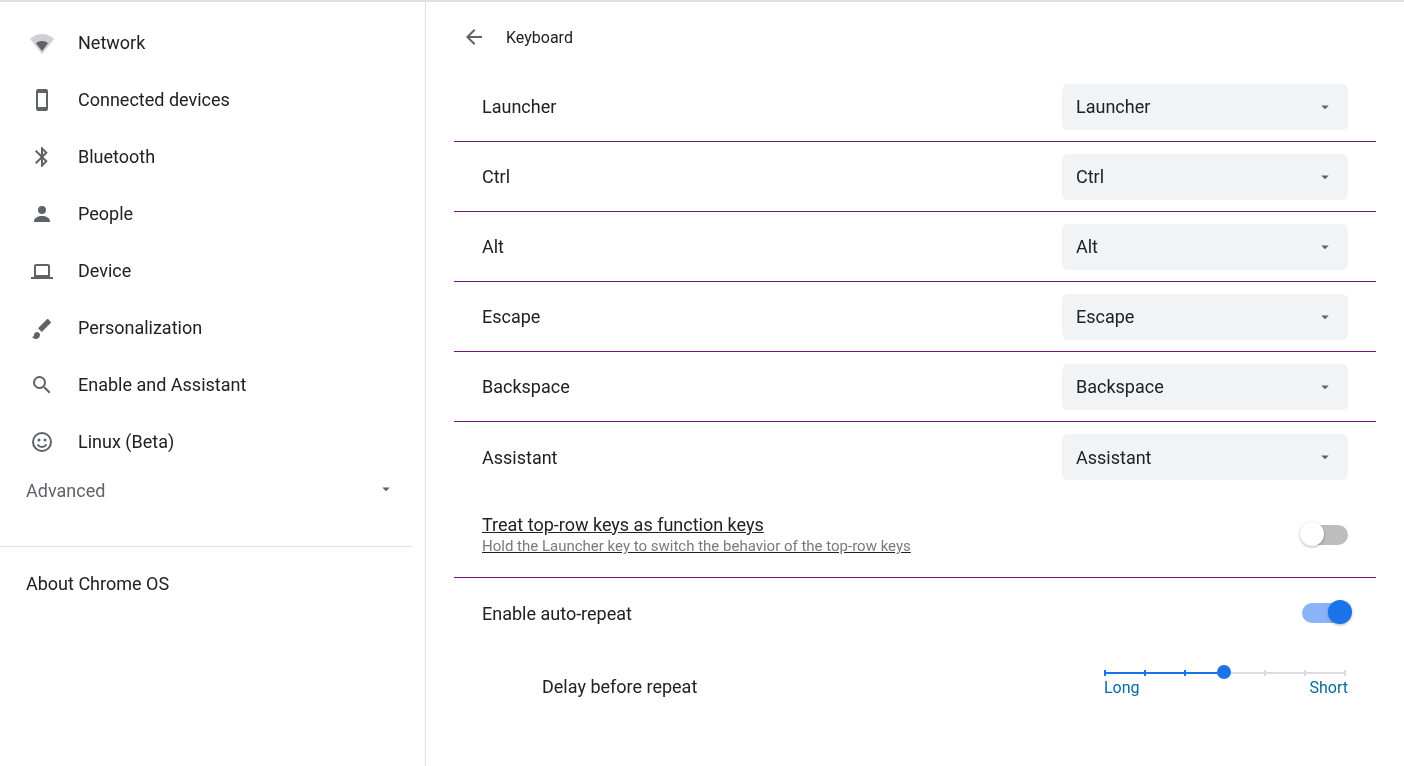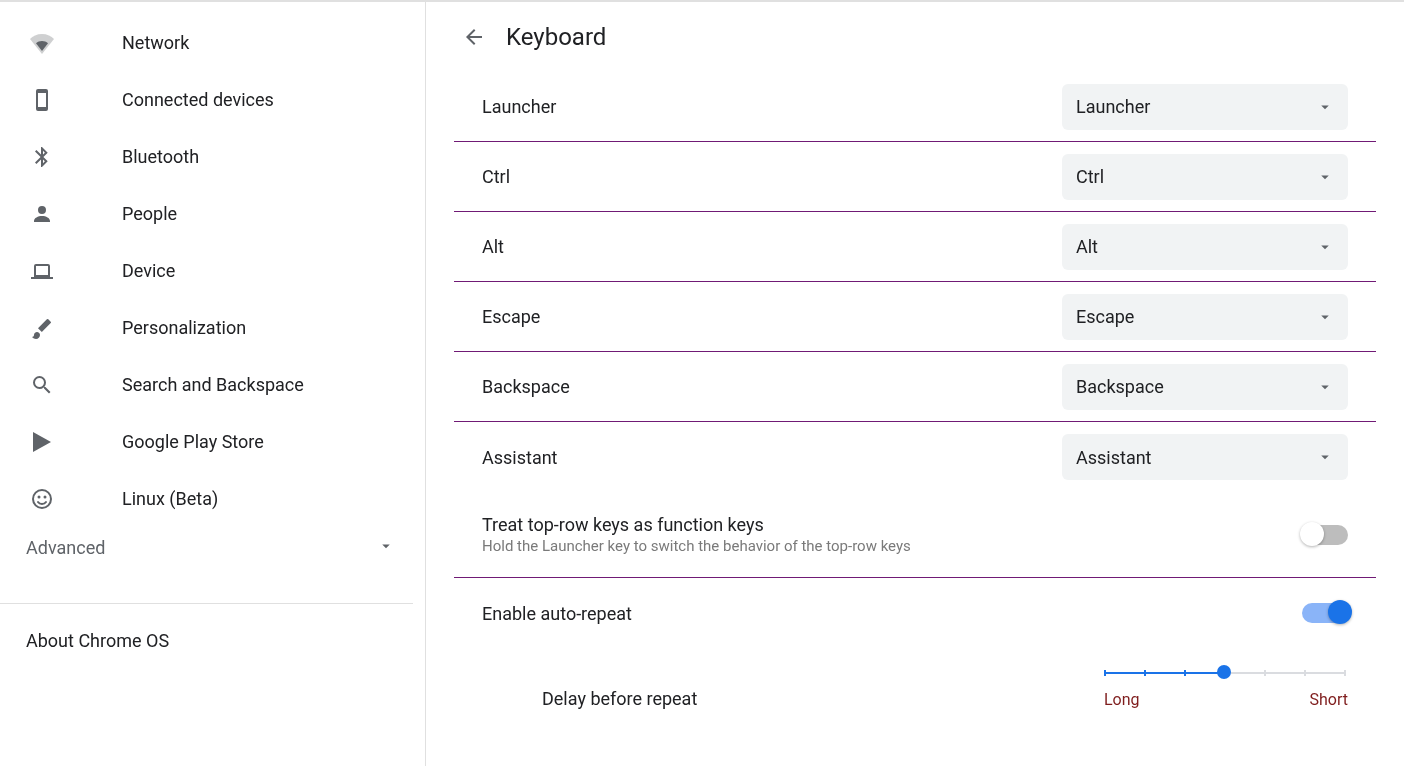--- a/index.html
+++ b/index.html
@@ -28,21 +28,20 @@
     flex-direction: column;
   }
   .sidebar-item {
     display: flex;
     align-items: center;
     height: 57px;
     padding-left: 30px;
     cursor: pointer;
     font-size: 18px;
     color: #202124;
-    gap: 44px;
   }
   .sidebar-item .icon {
     width: 24px; height: 24px;
     margin-right: 24px;
     display: inline-flex;
     align-items: center;
     justify-content: center;
     color: #5f6368;
   }
   .sidebar-item .icon svg { width: 24px; height: 24px; }
@@ -77,21 +76,21 @@
     align-items: center;
     padding-left: 28px;
   }
   .back-btn {
     width: 40px; height: 40px; border-radius: 50%;
     display: inline-flex; align-items: center; justify-content: center;
     cursor: pointer; color: #5f6368;
   }
   .back-btn svg { width: 24px; height: 24px; }
   .page-title {
-    font-size: 24px;
+    font-size: 16px;
     margin-left: 12px;
     color: #202124;
     font-weight: 400;
   }
   .content {
     flex: 1;
     overflow-y: auto;
   }
   .card {
     margin: 0 28px;
@@ -171,21 +170,21 @@
   .slider-tick {
     position: absolute; top: 2px; width: 2px; height: 6px; background: #dadce0;
   }
   .slider-tick.active { background: #1a73e8; }
   .slider-knob {
     position: absolute; top: -3px; width: 14px; height: 14px; border-radius: 50%;
     background: #1a73e8; left: calc(50% - 7px);
   }
   .slider-labels {
     display: flex; justify-content: space-between;
-    font-size: 16px; color: #7f1d1d; margin-top: 12px;
+    font-size: 16px; color: #0369a1; 
   }
 </style>
 </head>
 <body>
 
 <div class="top-divider"></div>
 
 <div class="app">
 
   <div class="sidebar">
@@ -244,31 +243,23 @@
       </span>
       <span>Personalization</span>
     </div>
 
     <div class="sidebar-item">
       <span class="icon">
         <svg viewBox="0 0 24 24">
             <path fill="currentColor" d="M15.5 14h-.79l-.28-.27A6.47 6.47 0 0 0 16 9.5 6.5 6.5 0 1 0 9.5 16a6.47 6.47 0 0 0 4.23-1.57l.27.28v.79l5 5L20.49 19l-4.99-5zM9.5 14A4.5 4.5 0 1 1 14 9.5 4.5 4.5 0 0 1 9.5 14z"></path>
           </svg>
       </span>
-      <span>Search and Backspace</span>
-    </div>
-
-    <div class="sidebar-item">
-      <span class="icon">
-        <svg viewBox="0 0 24 24">
-            <path fill="currentColor" d="M3 2v20l18-10L3 2z"></path>
-          </svg>
-      </span>
-      <span>Google Play Store</span>
-    </div>
+      <span>Enable and Assistant</span>
+    </div>
+
 
     <div class="sidebar-item">
       <span class="icon">
         <svg viewBox="0 0 24 24">
             <circle cx="12" cy="12" r="9" fill="none" stroke="currentColor" stroke-width="2"></circle>
             <circle cx="9" cy="10" r="1.5" fill="currentColor"></circle>
             <circle cx="15" cy="10" r="1.5" fill="currentColor"></circle>
             <path d="M8 15c1 1.5 2.5 2 4 2s3-.5 4-2" fill="none" stroke="currentColor" stroke-width="2" stroke-linecap="round"></path>
           </svg>
       </span>
@@ -366,21 +357,21 @@
                 <span>Assistant</span>
                 <span class="chev">
                   <svg viewBox="0 0 24 24">
                     <path fill="currentColor" d="M7 10l5 5 5-5z"></path>
                   </svg>
                 </span>
               </div>
             </div>
           </div>
 
-        <div class="row" style="min-height:86px;">
+        <div class="row" style="min-height:86px;text-decoration:underline;">
           <div class="row-left">
             <div class="row-label">Treat top-row keys as function keys</div>
             <div class="row-sublabel">Hold the Launcher key to switch the behavior of the top-row keys</div>
           </div>
           <div class="toggle off">
             <div class="toggle-track"></div>
             <div class="toggle-knob"></div>
           </div>
         </div>
 

